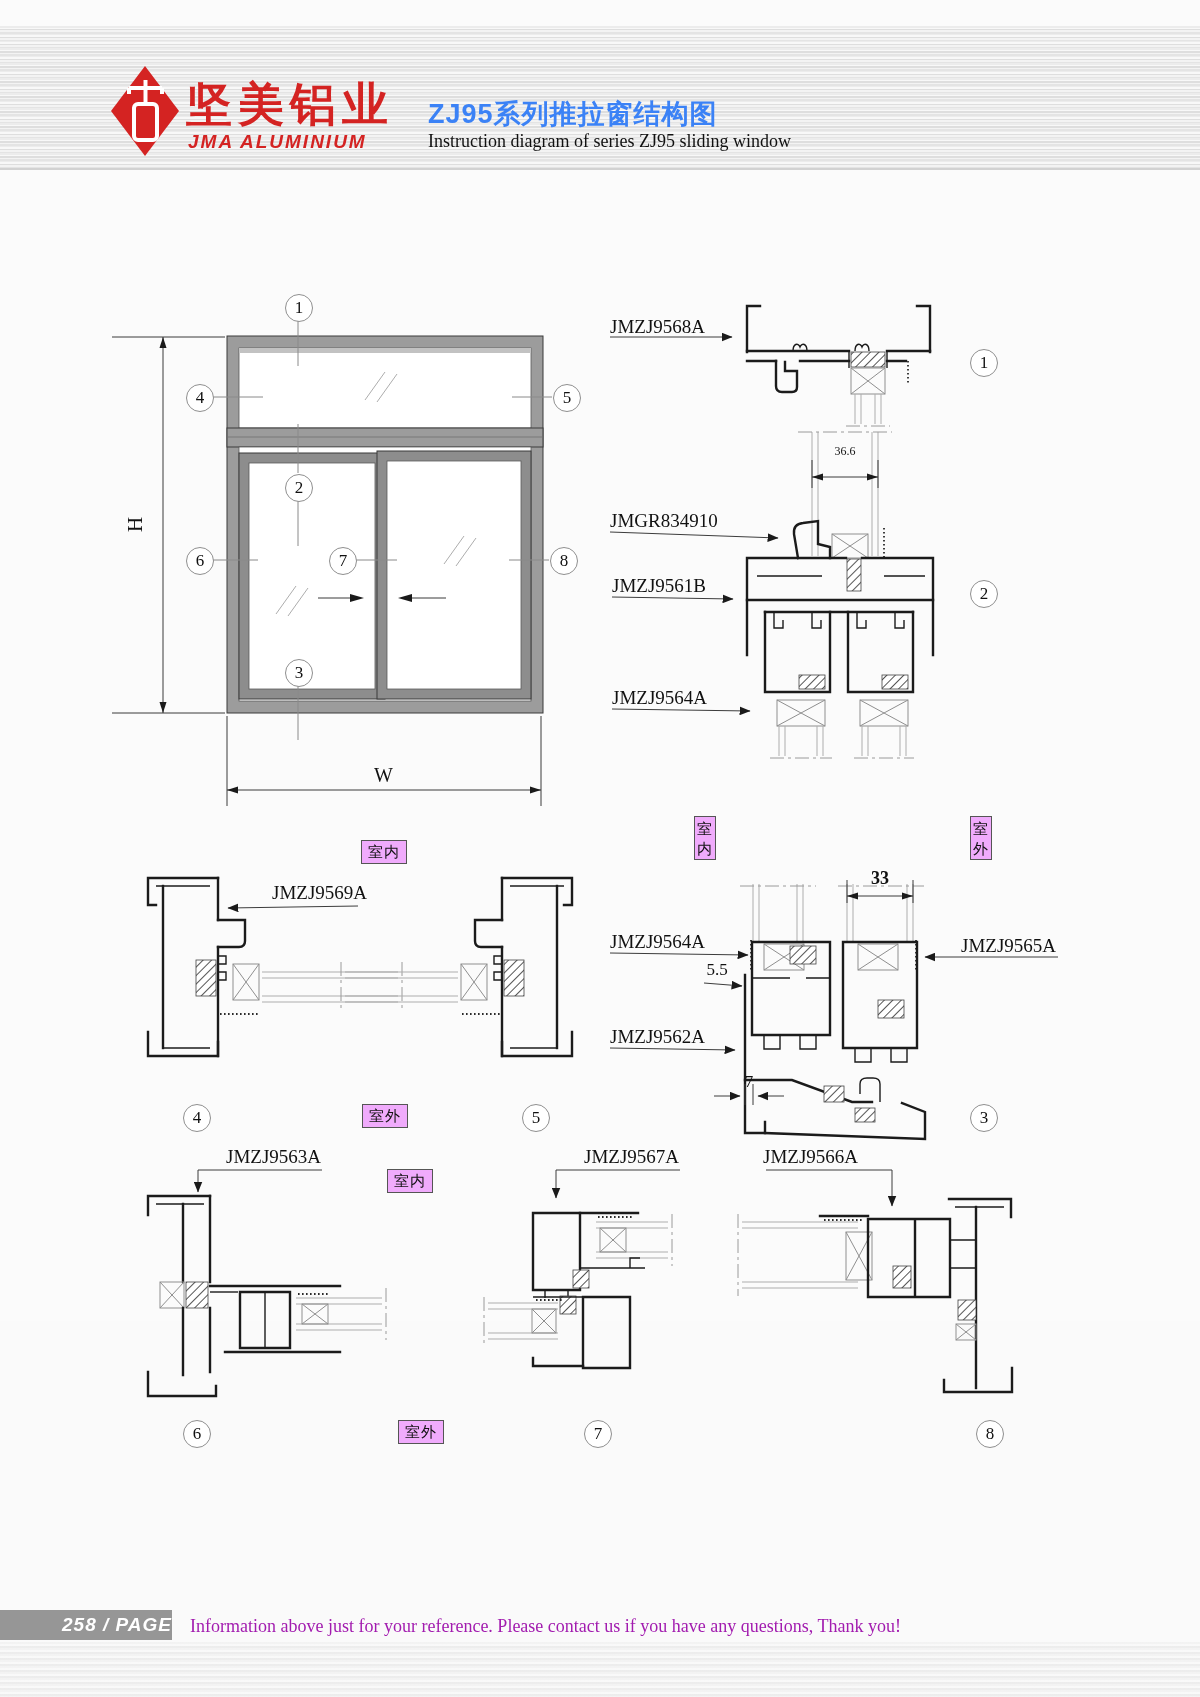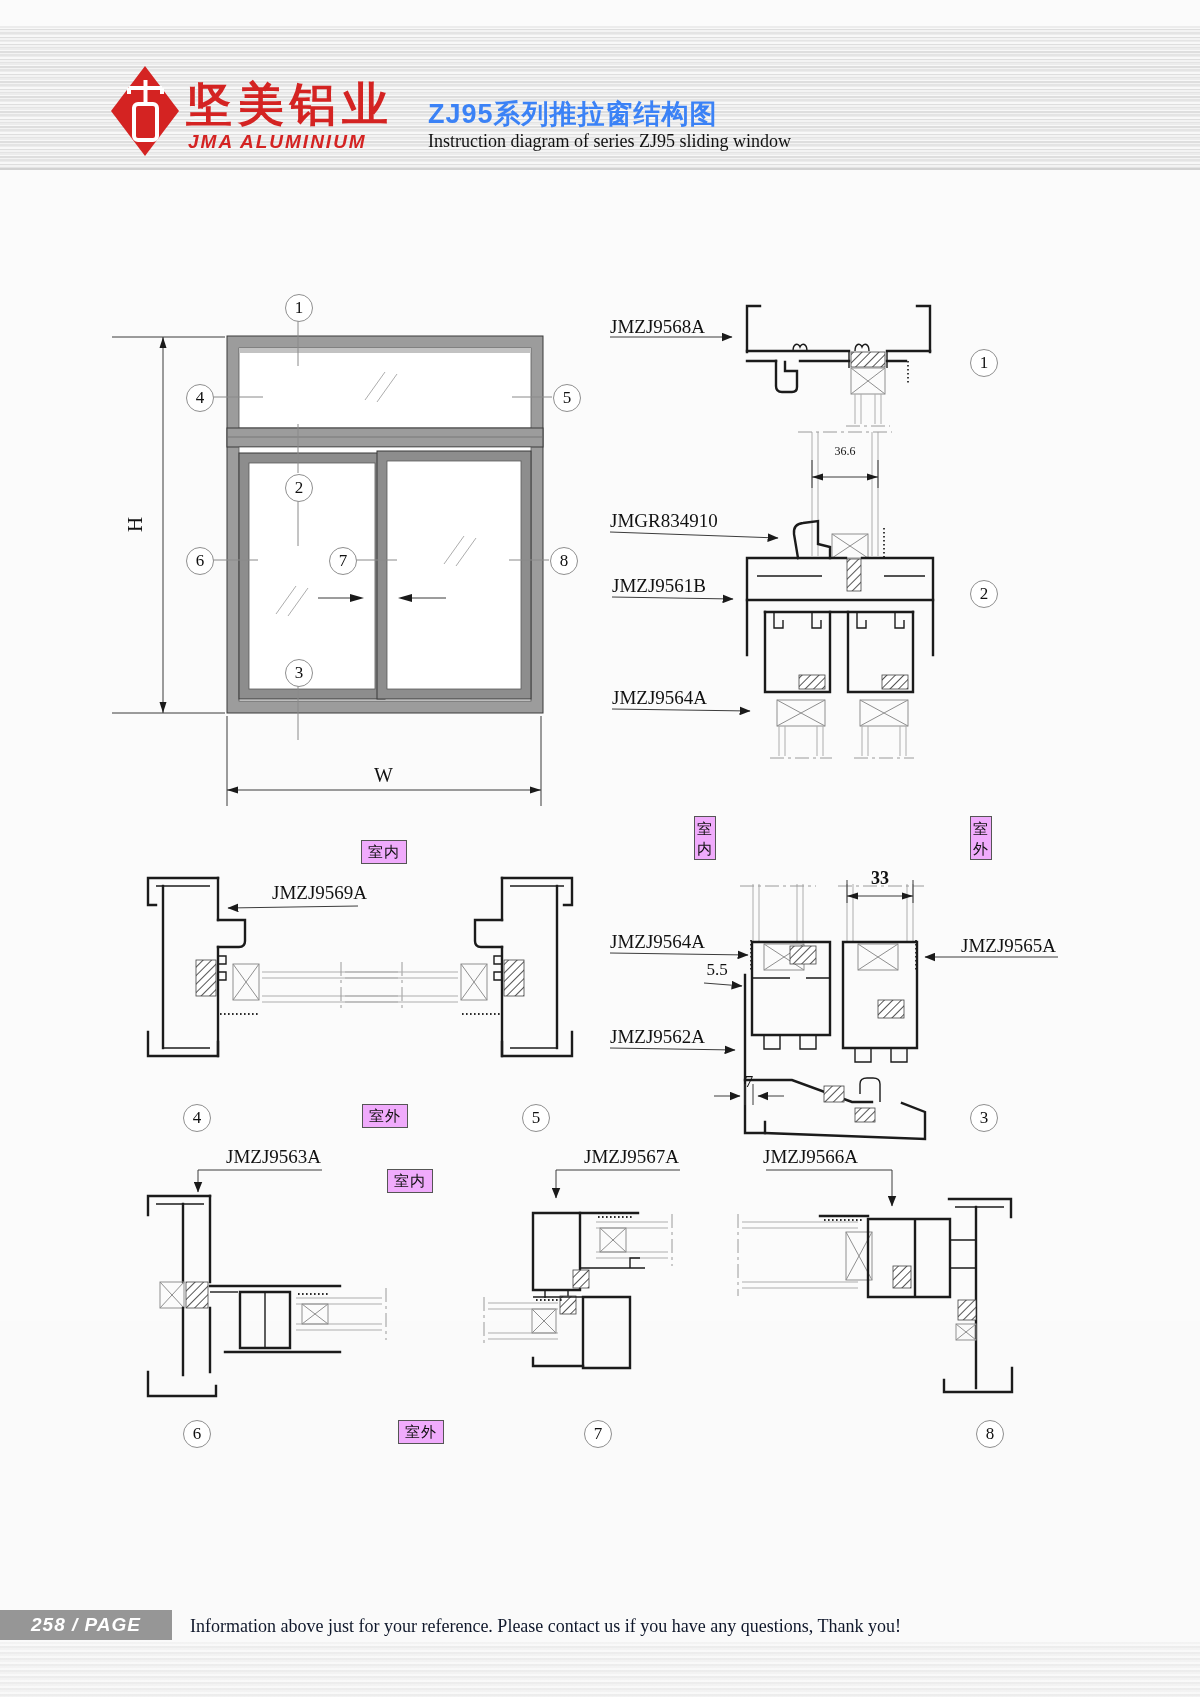--- a/index.html
+++ b/index.html
@@ -25,24 +25,24 @@
   .axis{font-family:"Liberation Serif",serif;font-size:21px;color:#111;}
   .callout{width:26px;height:26px;border:1px solid #8f8f8f;border-radius:50%;
     background:rgba(255,255,255,.85);text-align:center;line-height:25px;
     font-family:"Liberation Serif",serif;font-size:17px;color:#111;}
   .roombox{border:1px solid #555;background:#f0abfc;color:#111;font-size:15px;
     text-align:center;letter-spacing:1px;}
   .roombox.h{width:44px;height:22px;line-height:22px;}
   .roombox.v{width:20px;height:40px;line-height:1.3;padding-top:2px;}
   
   .note-cn{font-size:19px;font-weight:600;color:#151515;letter-spacing:.5px;white-space:nowrap;}
-  .note-en{font-size:18px;font-family:"Liberation Serif",serif;color:#0f172a;white-space:nowrap;}
+  .note-en{font-size:18px;font-family:"Liberation Serif",serif;color:#a21caf;white-space:nowrap;}
   #pagebar{left:0;top:1610px;width:172px;height:30px;background:#969696;
     color:#fff;font-size:19px;font-weight:bold;font-style:italic;
-    text-align:center;line-height:30px;letter-spacing:1px;}
+    text-align:right;line-height:30px;letter-spacing:1px;}
   
   .pf{stroke:#1b1b1b;stroke-width:2.4;fill:none;stroke-linecap:square;}
   .pf2{stroke:#1b1b1b;stroke-width:1.4;fill:none;}
   .gl{stroke:#adadad;stroke-width:1;fill:none;}
   .xb{stroke:#8f8f8f;stroke-width:1;fill:none;}
   .hf{fill:url(#hatch);stroke:#444;stroke-width:.8;}
   .dim{stroke:#3a3a3a;stroke-width:1;fill:none;}
   .cut{stroke:#9a9a9a;stroke-width:1;stroke-dasharray:14 4 3 4;fill:none;}
   .dot{stroke:#2a2a2a;stroke-width:1.8;stroke-dasharray:1.6 2.4;fill:none;}
   .ldr{stroke:#3c3c3c;stroke-width:1;fill:none;}

